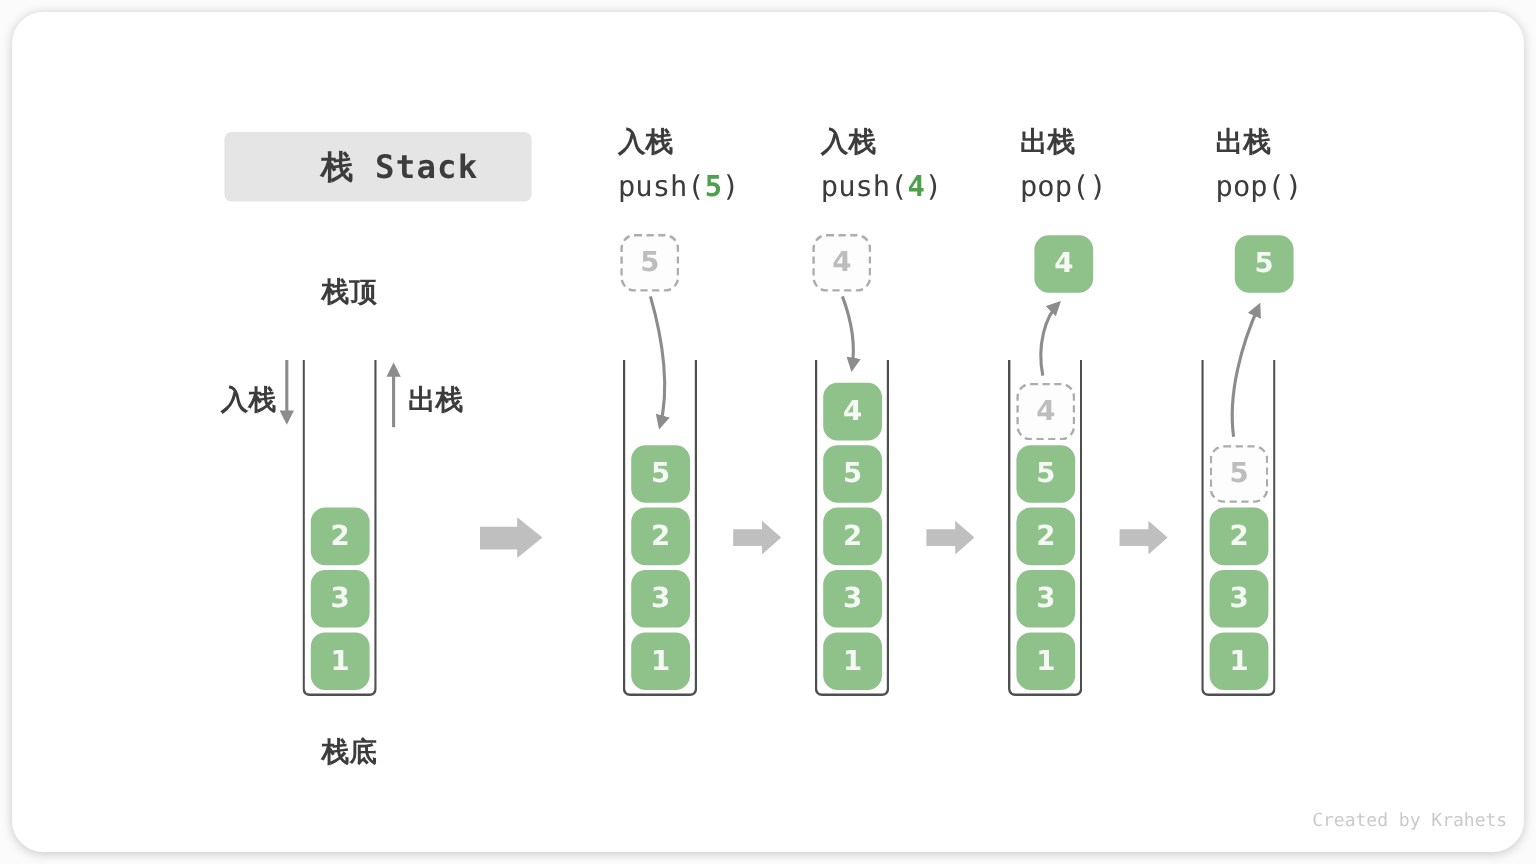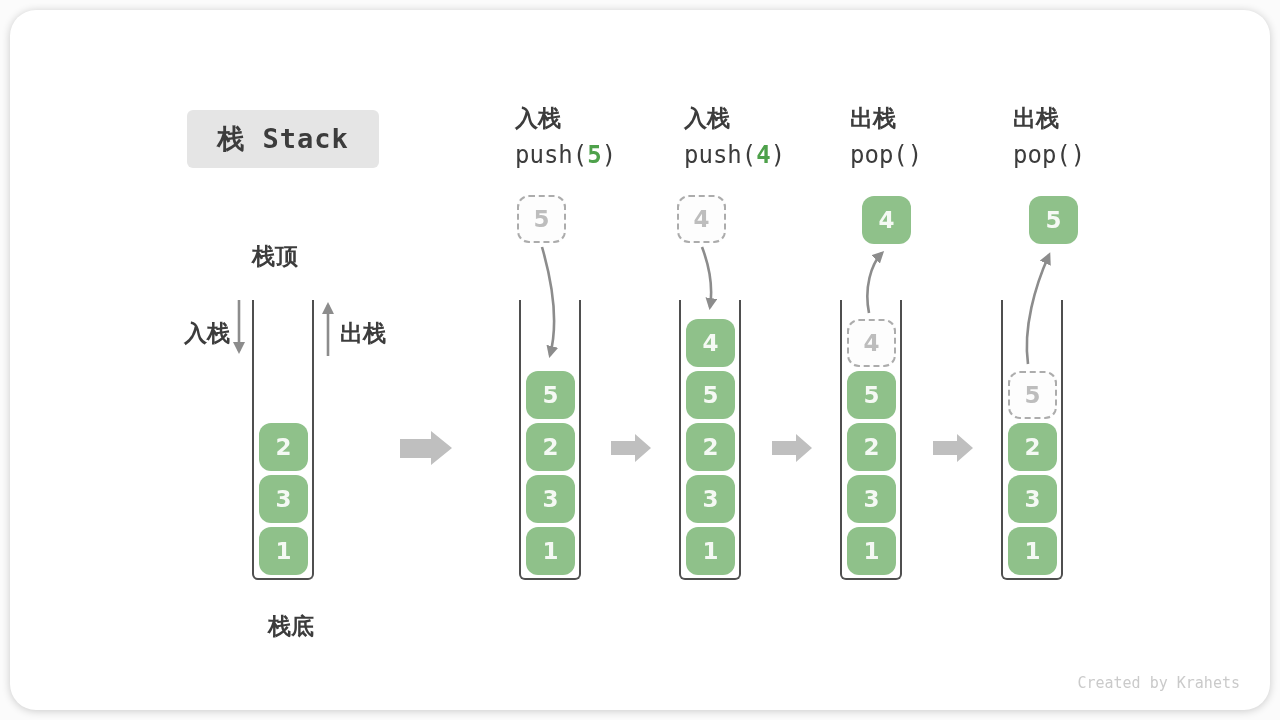--- a/index.html
+++ b/index.html
@@ -9,37 +9,37 @@
     --wall:#4F4F4F;
     --arrow:#8C8C8C;
     --block-arrow:#BFBFBF;
     --ghost-border:#ACACAC;
     --ghost-text:#BDBDBD;
   }
   html,body{margin:0;padding:0;width:1280px;height:720px;background:#fbfbfb;overflow:hidden;}
   .page-card{position:absolute;left:10px;top:10px;width:1260px;height:700px;background:#ffffff;
     border-radius:26px;box-shadow:0 1px 9px rgba(0,0,0,.2);}
   .abs{position:absolute;}
-  .title-box{left:187px;top:110px;width:192px;height:58px;background:#E5E5E5;border-radius:6px;
+  .title-box{left:187px;top:110px;width:220px;height:58px;background:#E5E5E5;border-radius:6px;
     display:flex;align-items:center;justify-content:center;
-    font:700 27px "DejaVu Sans Mono","Liberation Sans",sans-serif;color:var(--dark);letter-spacing:1px;}
+    font:700 27px "DejaVu Sans Mono","Liberation Sans",sans-serif;color:var(--dark);letter-spacing:1px;padding-left:36px;}
   .cjk-label{font:700 23px "Liberation Sans",sans-serif;color:var(--dark);}
   .op-header{position:absolute;top:103px;color:var(--dark);}
   .op-cjk{font:700 23px "Liberation Sans",sans-serif;margin-bottom:7px;}
   .op-code{font:500 24px "DejaVu Sans Mono",monospace;white-space:nowrap;}
   .op-arg{color:var(--accent-green);font-weight:700;}
   .container{position:absolute;top:300px;width:58px;height:278px;border:2px solid var(--wall);
     border-top:none;border-radius:0 0 6px 6px;background:transparent;}
   .cell{position:absolute;width:49px;height:48px;border-radius:12px;background:var(--green);
     color:#F5F9F4;display:flex;align-items:center;justify-content:center;
     font:600 23px "DejaVu Sans","Liberation Sans",sans-serif;}
   .cell.ghost{width:45px;height:44px;background:#FDFDFD;border:2px dashed var(--ghost-border);
     color:var(--ghost-text);}
   .overlay{position:absolute;left:0;top:0;pointer-events:none;}
-  .watermark{right:40px;top:674px;font:400 15px "DejaVu Sans Mono",monospace;color:#CACACA;}
+  .watermark{right:24px;top:674px;font:400 15px "DejaVu Sans Mono",monospace;color:#CACACA;}
 </style>
 </head>
 <body>
 
 <div class="page-card"></div>
 
 <svg class="overlay" width="1280" height="720" viewBox="0 0 1280 720">
   <defs>
     <marker id="ah" viewBox="0 0 10 10" refX="7.5" refY="5" markerWidth="4.6" markerHeight="4.6" orient="auto">
       <path d="M0,0 L10,5 L0,10 z" fill="#8C8C8C"></path>
@@ -72,21 +72,21 @@
 </div>
 <div class="op-header" style="left:850px">
   <div class="op-cjk">出栈</div>
   <div class="op-code"><span>pop(</span><span class="op-arg"></span><span>)</span></div>
 </div>
 <div class="op-header" style="left:1013px">
   <div class="op-cjk">出栈</div>
   <div class="op-code"><span>pop(</span><span class="op-arg"></span><span>)</span></div>
 </div>
 
-<div class="abs cjk-label" style="left:252px;top:241px;width:62px;text-align:left">栈顶</div>
+<div class="abs cjk-label" style="left:252px;top:228px;width:62px;text-align:right">栈顶</div>
 <div class="abs cjk-label" style="left:252px;top:611px;width:62px;text-align:right">栈底</div>
 <div class="abs cjk-label" style="left:168px;top:318px;width:62px;text-align:right">入栈</div>
 <div class="abs cjk-label" style="left:340px;top:318px;width:62px;text-align:left">出栈</div>
 
 <div class="cell ghost" style="left:517px;top:195px">5</div>
 <div class="cell ghost" style="left:677px;top:195px">4</div>
 <div class="cell" style="left:862px;top:196px">4</div>
 <div class="cell" style="left:1029px;top:196px">5</div>
 
 <div class="container" style="left:252px"></div>

